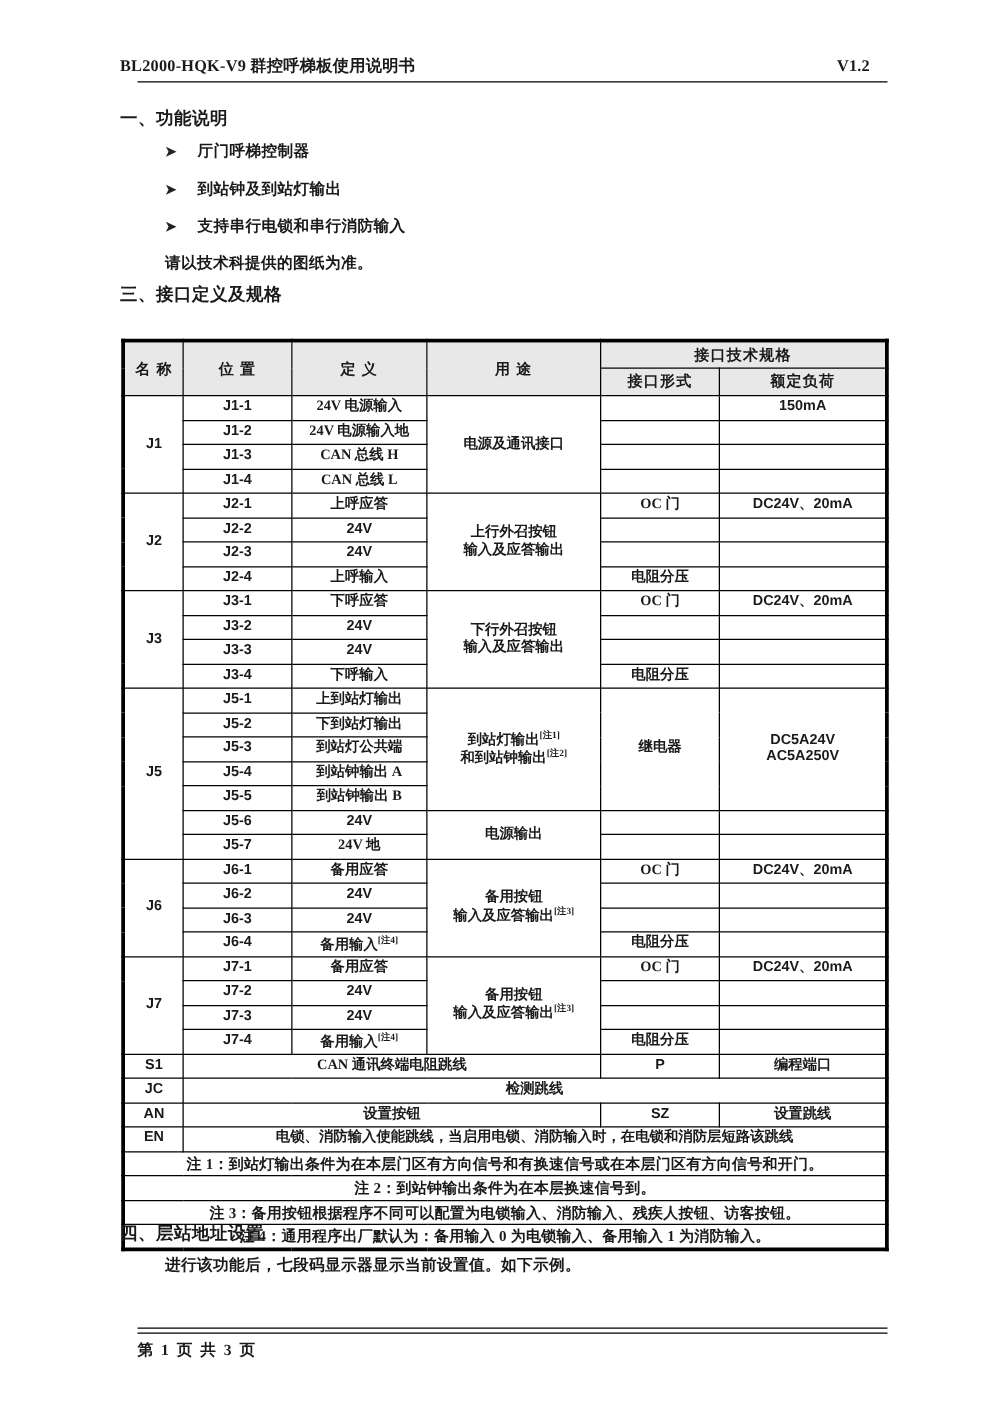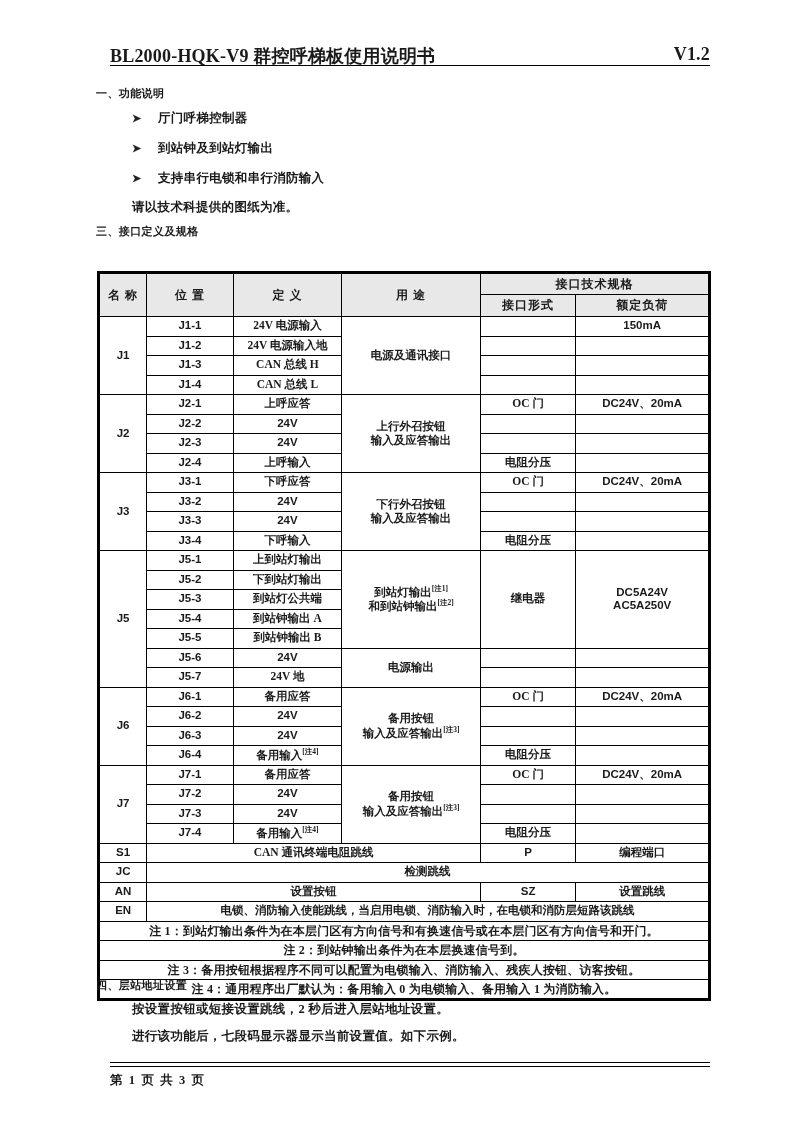--- a/index.html
+++ b/index.html
@@ -19,27 +19,27 @@
     position: relative;
     width: 793px;
     height: 1122px;
     box-sizing: border-box;
     padding: 0;
   }
 
   
   .doc-header {
     position: absolute;
-    left: 110px;
+    left: 96px;
     top: 44px;
     width: 600px;
     display: flex;
     justify-content: space-between;
-    align-items: flex-start;
-    font-size: 18px;
+    align-items: center;
+    font-size: 13px;
     font-weight: bold;
     letter-spacing: 0.2px;
   }
   .doc-header .title-left { white-space: nowrap; }
   .doc-header .title-right { white-space: nowrap; margin-left: 12px; }
   .header-rule {
     position: absolute;
     left: 110px;
     top: 65px;
     width: 600px;
@@ -48,21 +48,21 @@
   }
 
   
   .content {
     position: absolute;
     left: 0;
     top: 82px;
     width: 793px;
   }
   .sec-head {
-    font-size: 11px;
+    font-size: 14px;
     font-weight: bold;
     margin: 0 0 0 96px;
     padding: 4px 0 2px 0;
     letter-spacing: 0.4px;
   }
   .bullet-list {
     margin: 0;
     padding: 0;
     list-style: none;
   }
@@ -471,20 +471,19 @@
         <tr>
           <td class="note-row" colspan="6">注 4：通用程序出厂默认为：备用输入 0 为电锁输入、备用输入 1 为消防输入。</td>
         </tr>
 
       </tbody>
     </table>
   </div>
 
   <div class="tail">
     <div class="sec-head">四、层站地址设置</div>
-    <div class="para">按设置按钮或短接设置跳线，2 秒后进入层站地址设置。</div>
     <div class="para">进行该功能后，七段码显示器显示当前设置值。如下示例。</div>
   </div>
 
   <div class="footer-rule"></div>
   <div class="doc-footer">第 1 页 共 3 页</div>
 
 </div>
 
 </body></html>

